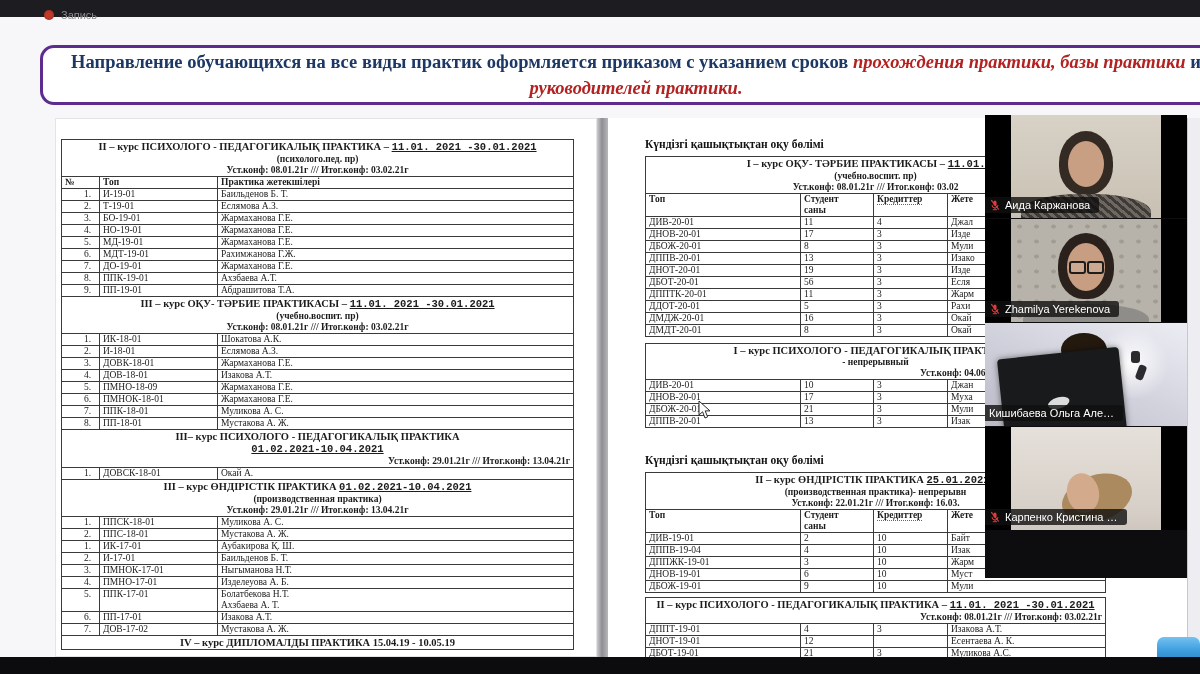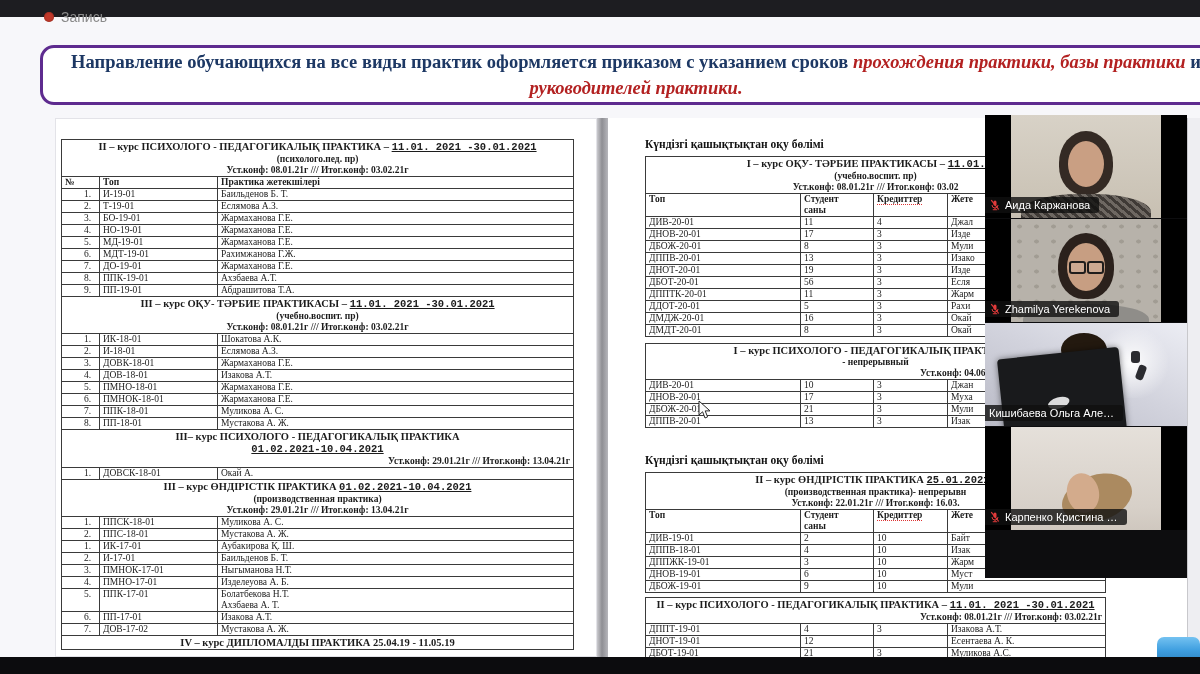--- a/index.html
+++ b/index.html
@@ -3,21 +3,21 @@
 <meta charset="utf-8">
 <style>
   html,body{margin:0;padding:0;background:#000;}
   #screen{position:relative;width:1200px;height:674px;overflow:hidden;background:#f7f7fa;font-family:"Liberation Serif",serif;}
 
   
   .topbar{position:absolute;left:0;top:0;width:1200px;height:17px;background:#1d1d21;}
   .bottombar{position:absolute;left:0;top:657px;width:1200px;height:17px;background:#0c0c0e;z-index:40;}
   .rec{position:absolute;left:44px;top:9px;display:flex;align-items:center;gap:7px;z-index:41;font-family:"Liberation Sans",sans-serif;}
   .rec .dot{width:10px;height:10px;border-radius:50%;background:#c0392b;box-shadow:0 0 2px #802418 inset;}
-  .rec .lbl{font-size:14px;color:#8b8b8b;}
+  .rec .lbl{font-size:11px;color:#8b8b8b;}
 
   
   .banner{position:absolute;left:40px;top:45px;width:1192px;height:60px;background:#fff;border:3px solid #5e2b8f;border-radius:14px;box-sizing:border-box;display:flex;align-items:center;justify-content:center;text-align:center;padding:14px 24px;z-index:5;}
   .banner p{margin:0;font-size:18.5px;line-height:26px;font-weight:bold;color:#1d3864;}
   .banner .red{color:#b32121;font-style:italic;}
 
   
   .page{position:absolute;top:118px;height:539px;background:#fff;z-index:1;overflow:hidden;}
   .page-left{left:55px;width:542px;border:1px solid #e3e3e8;box-sizing:border-box;}
   .page-right{left:608px;width:592px;}
@@ -190,21 +190,21 @@
             <td>ДОВК-18-01</td>
             <td>Жармаханова Г.Е.</td>
           </tr>
           <tr>
             <td class="num">4.</td>
             <td>ДОВ-18-01</td>
             <td>Изакова А.Т.</td>
           </tr>
           <tr>
             <td class="num">5.</td>
-            <td>ПМНО-18-01</td>
+            <td>ПМНО-18-09</td>
             <td>Жармаханова Г.Е.</td>
           </tr>
           <tr>
             <td class="num">6.</td>
             <td>ПМНОК-18-01</td>
             <td>Жармаханова Г.Е.</td>
           </tr>
           <tr>
             <td class="num">7.</td>
             <td>ППК-18-01</td>
@@ -287,21 +287,21 @@
           </tr>
           <tr>
             <td class="num">7.</td>
             <td>ДОВ-17-02</td>
             <td class="pre">Мустакова А. Ж.</td>
           </tr>
         </tbody>
       <tbody>
         <tr>
             <td colspan="3" class="sechdr">
-          <div class="t">IV – курс ДИПЛОМАЛДЫ ПРАКТИКА 25.04.19 - 11.05.19</div>
+          <div class="t">IV – курс ДИПЛОМАЛДЫ ПРАКТИКА 15.04.19 - 10.05.19</div>
         </td>
           </tr>
       </tbody>
     </table>
   </div>
 
   <div class="divider"></div>
 
   <div class="page page-right">
     <div class="rtwrap">
@@ -468,21 +468,21 @@
         </tbody>
         <tbody>
 
         <tr>
               <td>ДИВ-19-01</td>
               <td class="cc">2</td>
               <td class="cc">10</td>
               <td>Байт</td>
             </tr>
             <tr>
-              <td>ДППВ-18-01</td>
+              <td>ДППВ-19-04</td>
               <td class="cc">4</td>
               <td class="cc">10</td>
               <td>Изак</td>
             </tr>
             <tr>
               <td>ДППЖК-19-01</td>
               <td class="cc">3</td>
               <td class="cc">10</td>
               <td>Жарм</td>
             </tr>

